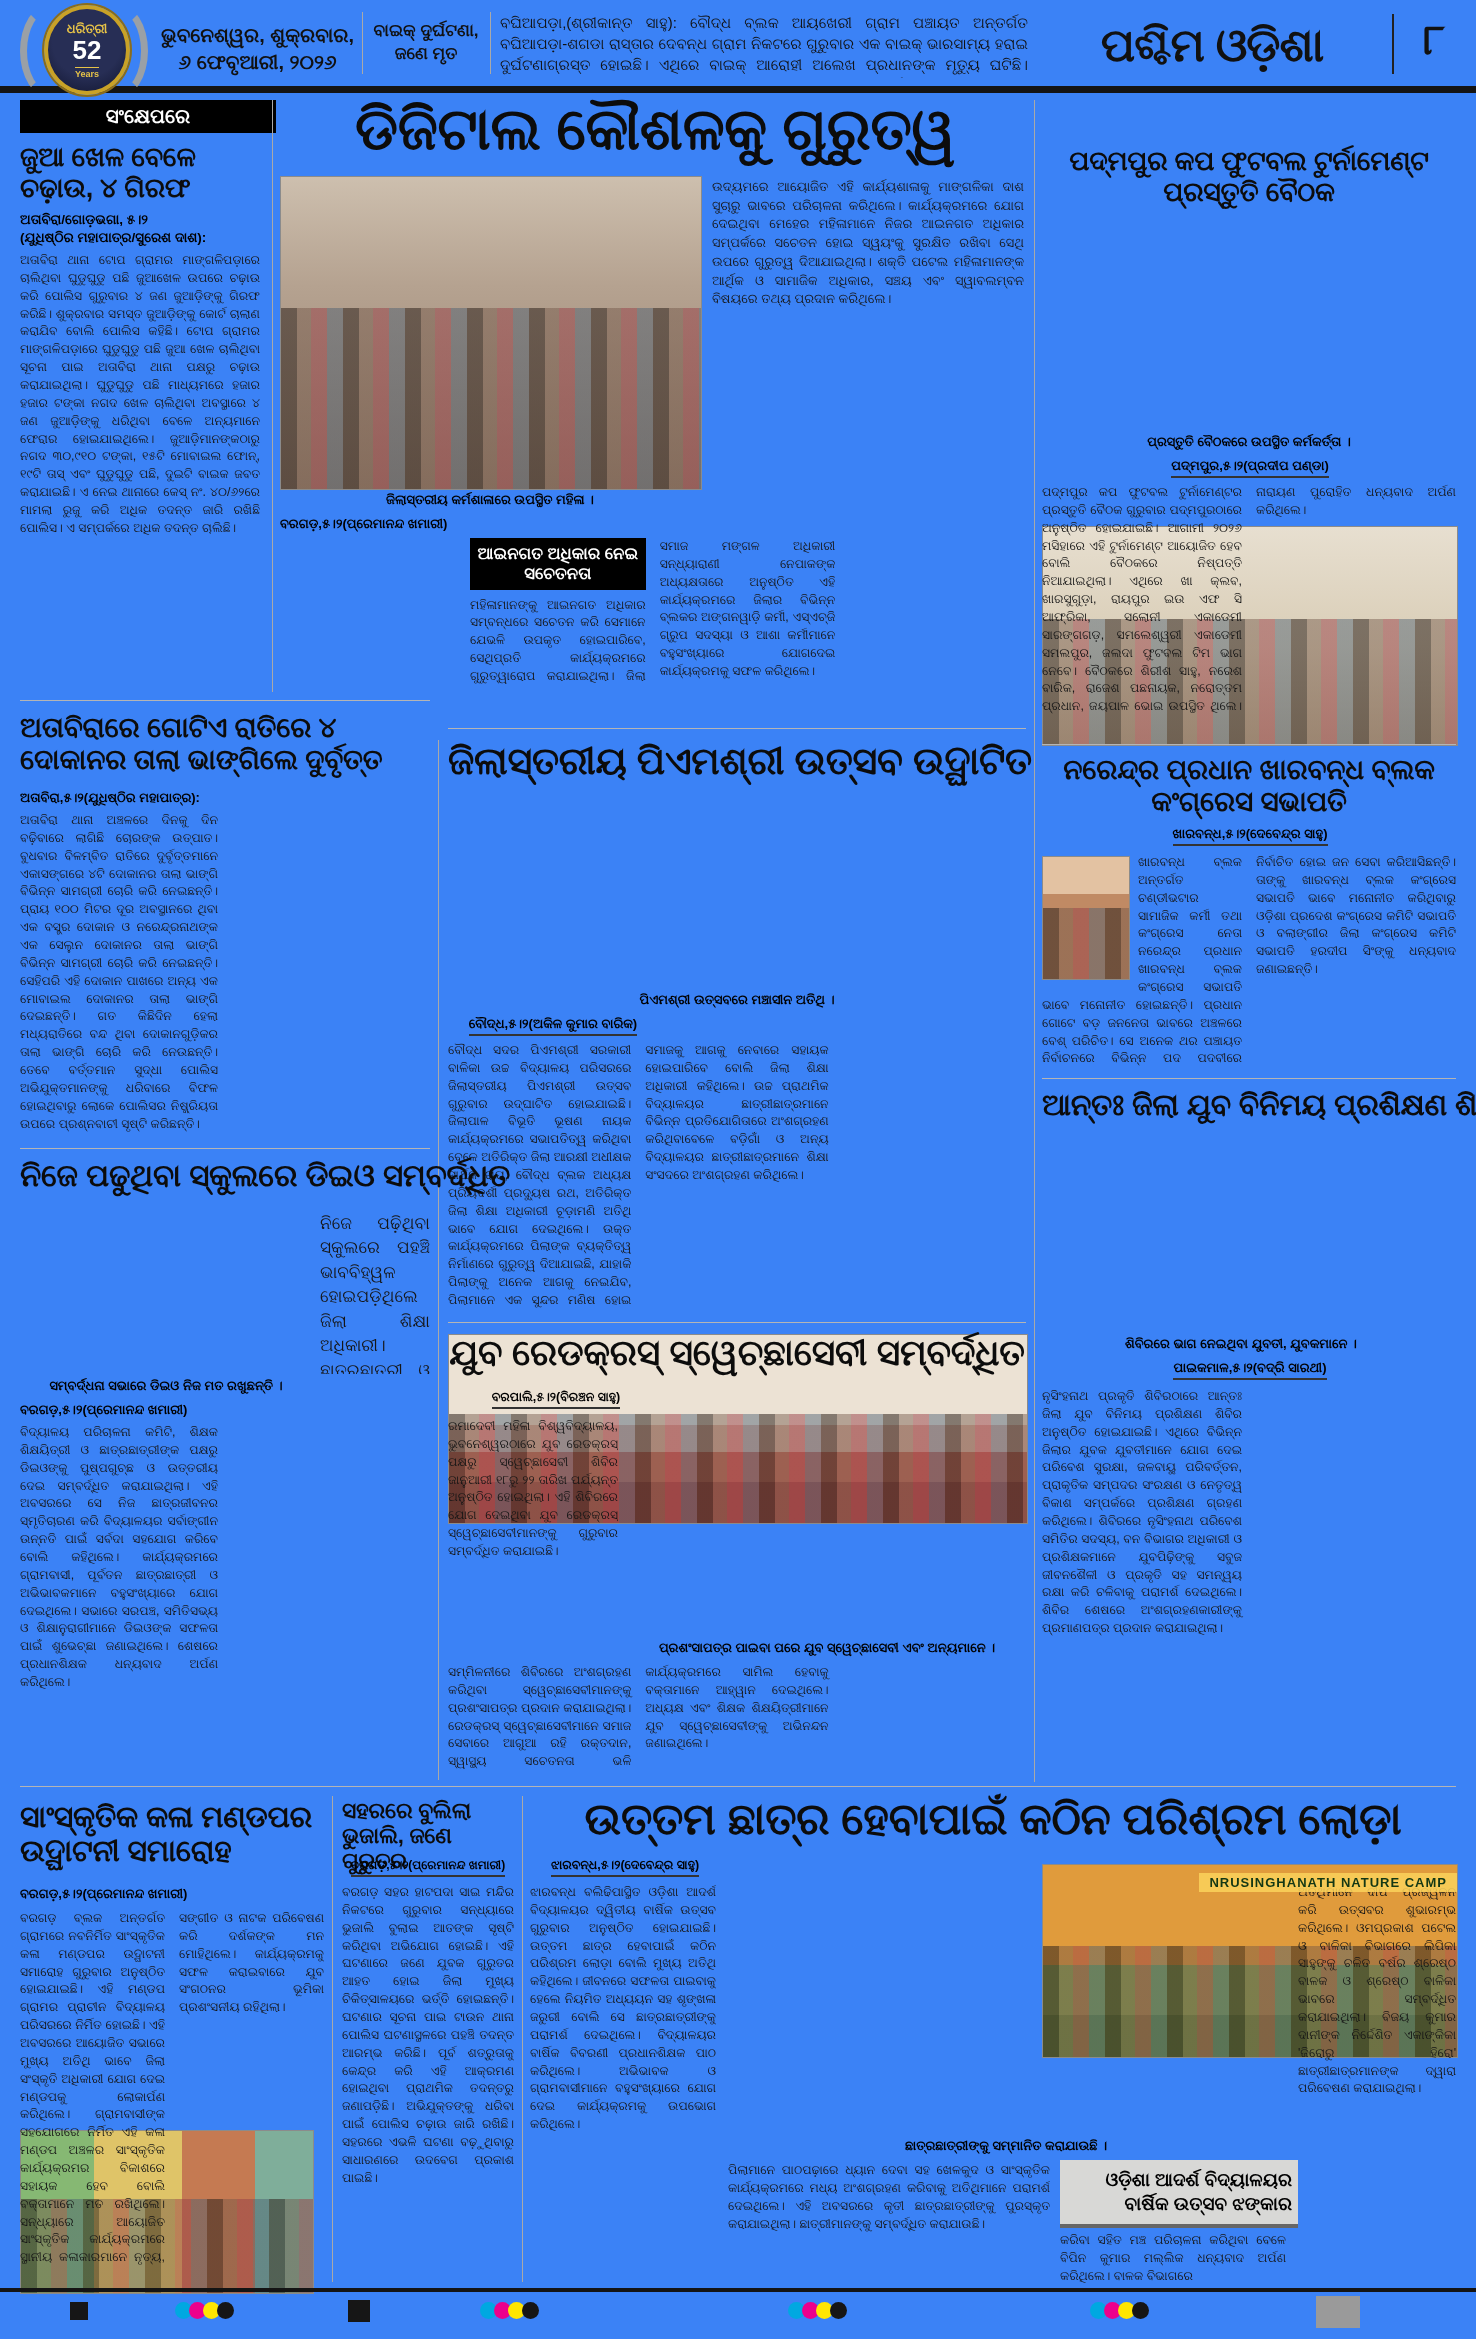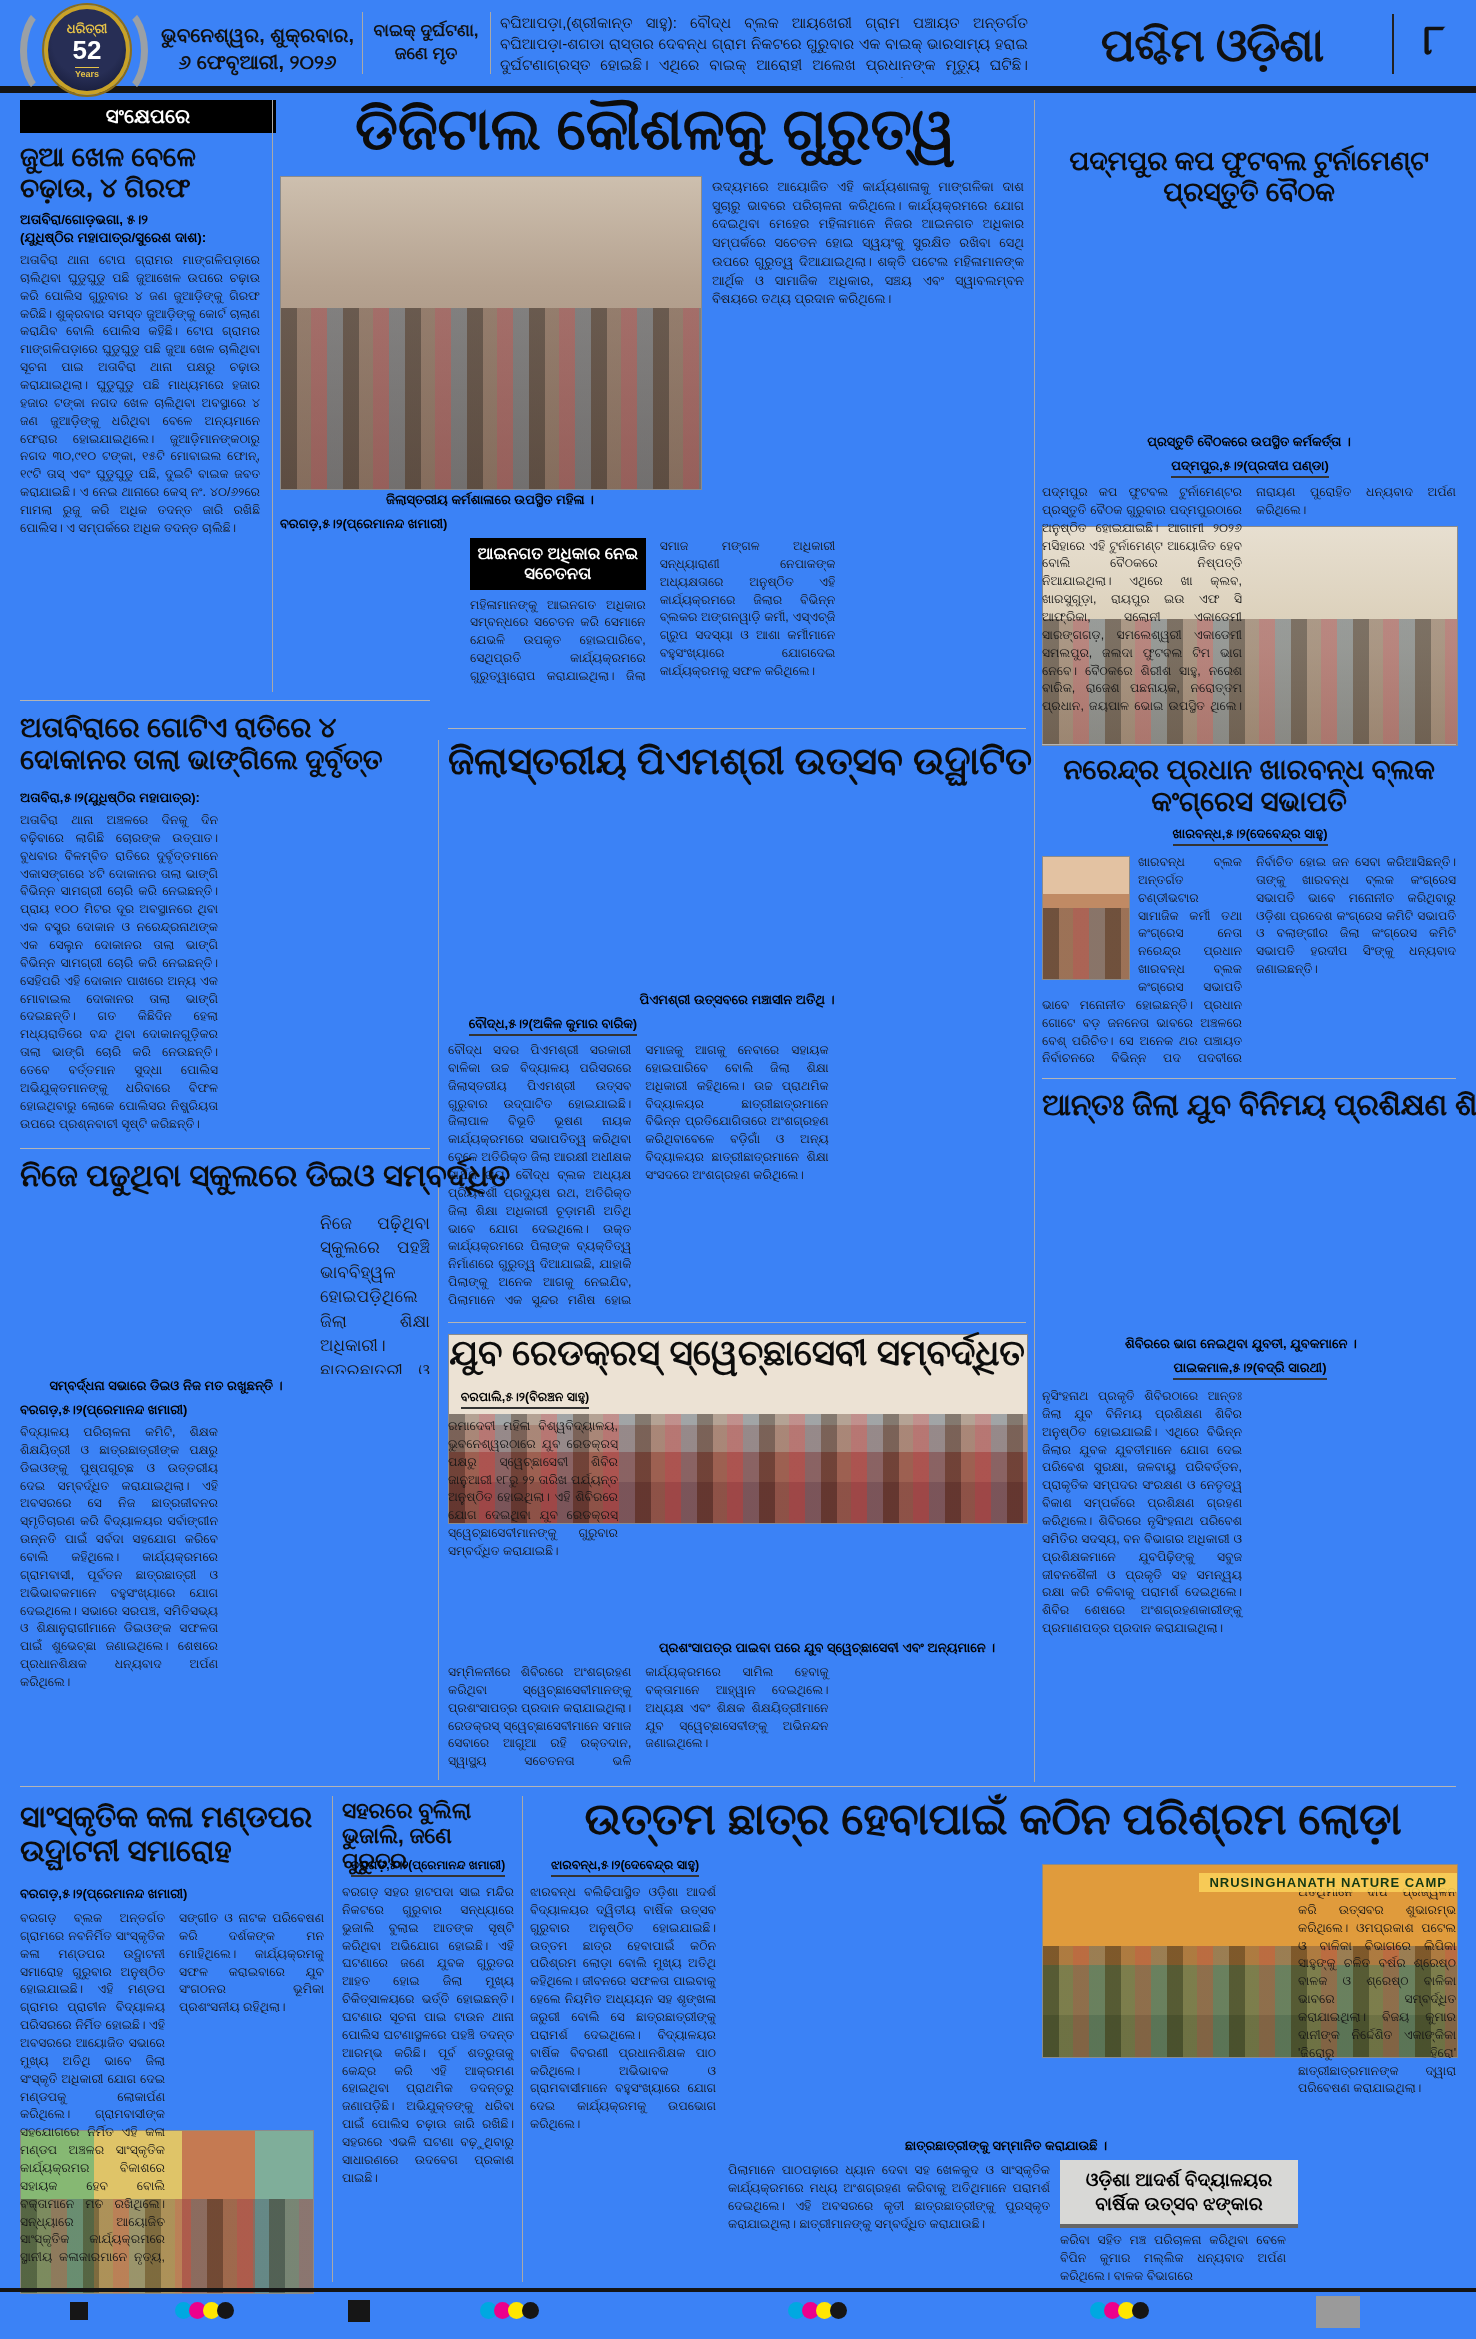--- a/index.html
+++ b/index.html
@@ -20,21 +20,21 @@
   .ph-audience{background:linear-gradient(180deg,#cdbfae 0%,#b5a290 35%,#96816f 100%);}
   .ph-football{background:linear-gradient(180deg,#e7dfd0 0%,#d9cdb6 55%,#bfae94 100%);}
   .ph-stage{background:linear-gradient(180deg,#ece2d4 0 48%,#d8b0a0 48% 62%,#c26a5a 62% 78%,#a65048 78% 100%);}
   .ph-portrait{background:linear-gradient(180deg,#e3c2a2 0 30%,#c08a64 30% 100%);}
   .ph-camp{background:linear-gradient(180deg,#e09b3c 0 52%,#87a051 52% 78%,#6c8a42 78% 100%);}
   .ph-mural{background:linear-gradient(90deg,#86b873 0 25%,#dfc468 25% 55%,#c57a52 55% 80%,#7fae9a 80% 100%);}
   .ph-label{position:relative;z-index:2;text-align:right;font-weight:700;}
   .camp-banner{margin-top:8px;color:#143814;background:rgba(250,210,90,.85);display:inline-block;padding:2px 10px;font-size:13px;letter-spacing:1px;}
   .invbox{background:#000;color:#fff;font-weight:700;text-align:center;font-size:16.5px;
           padding:6px 4px;margin:0 0 7px 0;line-height:1.2;}
-  .graybox{background:#d8d8d6;border-bottom:4px solid #666;text-align:center;font-weight:700;
+  .graybox{background:#d8d8d6;border-bottom:4px solid #666;text-align:right;font-weight:700;
            font-size:18.5px;line-height:1.3;padding:8px 6px;color:#000;}
   .vr{background:#a9a9a9;width:1px;}
   .hr{background:#b5b5b5;height:1px;}
   .blackbar{background:#141414;}
   .sk-label{background:#000;color:#fff;font-weight:700;font-size:20px;text-align:center;padding:5px 9px;}
   .logo-arcL,.logo-arcR{position:absolute;width:46px;height:80px;border:7px solid transparent;border-radius:50%;}
   .logo-arcL{left:-4px;top:0;border-left:7px solid #9aa0a6;}
   .logo-arcR{right:-4px;top:0;border-right:7px solid #9aa0a6;}
   .logo-medal{position:absolute;left:20px;top:1px;width:78px;height:82px;border-radius:50%;
       background:radial-gradient(circle at 50% 40%,#272e55 55%,#10142e 100%);
@@ -160,21 +160,21 @@
     <div class="abs ph ph-mural" style="left:20px;top:1212px;width:292px;height:162px;"></div>
     <div class="abs body-t" style="left:320px;top:1212px;width:110px;height:162px;font-size:17px;">ନିଜେ ପଢ଼ିଥିବା ସ୍କୁଲରେ ପହଞ୍ଚି ଭାବବିହ୍ୱଳ ହୋଇପଡ଼ିଥିଲେ ଜିଲା ଶିକ୍ଷା ଅଧିକାରୀ। ଛାତ୍ରଛାତ୍ରୀ ଓ ଶିକ୍ଷକମାନେ ତାଙ୍କୁ ଉଷ୍ମ ସ୍ୱାଗତ ଜଣାଇଥିଲେ।</div>
     <div class="abs cap" style="left:20px;top:1378px;width:292px;">ସମ୍ବର୍ଦ୍ଧନା ସଭାରେ ଡିଇଓ ନିଜ ମତ ରଖୁଛନ୍ତି ।</div>
     <div class="abs dl" style="left:20px;top:1402px;width:292px;">ବରଗଡ଼,୫।୨(ପ୍ରେମାନନ୍ଦ ଖମାରୀ)</div>
     <div class="abs body-t cols2" style="left:20px;top:1424px;width:410px;height:350px;">ବିଦ୍ୟାଳୟ ପରିଚାଳନା କମିଟି, ଶିକ୍ଷକ ଶିକ୍ଷୟିତ୍ରୀ ଓ ଛାତ୍ରଛାତ୍ରୀଙ୍କ ପକ୍ଷରୁ ଡିଇଓଙ୍କୁ ପୁଷ୍ପଗୁଚ୍ଛ ଓ ଉତ୍ତରୀୟ ଦେଇ ସମ୍ବର୍ଦ୍ଧିତ କରାଯାଇଥିଲା। ଏହି ଅବସରରେ ସେ ନିଜ ଛାତ୍ରଜୀବନର ସ୍ମୃତିଚାରଣ କରି ବିଦ୍ୟାଳୟର ସର୍ବାଙ୍ଗୀନ ଉନ୍ନତି ପାଇଁ ସର୍ବଦା ସହଯୋଗ କରିବେ ବୋଲି କହିଥିଲେ। କାର୍ଯ୍ୟକ୍ରମରେ ଗ୍ରାମବାସୀ, ପୂର୍ବତନ ଛାତ୍ରଛାତ୍ରୀ ଓ ଅଭିଭାବକମାନେ ବହୁସଂଖ୍ୟାରେ ଯୋଗ ଦେଇଥିଲେ। ସଭାରେ ସରପଞ୍ଚ, ସମିତିସଭ୍ୟ ଓ ଶିକ୍ଷାନୁରାଗୀମାନେ ଡିଇଓଙ୍କ ସଫଳତା ପାଇଁ ଶୁଭେଚ୍ଛା ଜଣାଇଥିଲେ। ଶେଷରେ ପ୍ରଧାନଶିକ୍ଷକ ଧନ୍ୟବାଦ ଅର୍ପଣ କରିଥିଲେ।</div>
   </section>
 
   <section>
     <div class="abs hr" style="left:448px;top:1322px;width:578px;"></div>
     <div class="abs hl" style="left:448px;top:1332px;width:578px;font-size:36px;white-space:nowrap;">ଯୁବ ରେଡକ୍ରସ୍ ସ୍ୱେଚ୍ଛାସେବୀ ସମ୍ବର୍ଦ୍ଧିତ</div>
-    <div class="abs dl dl-c" style="left:440px;top:1390px;width:170px;font-size:12.5px;"><span class="dl-u">ବରପାଲି,୫।୨(ବିରଞ୍ଚନ ସାହୁ)</span></div>
+    <div class="abs dl dl-c" style="left:471px;top:1390px;width:170px;font-size:12.5px;"><span class="dl-u">ବରପାଲି,୫।୨(ବିରଞ୍ଚନ ସାହୁ)</span></div>
     <div class="abs body-t" style="left:448px;top:1418px;width:170px;height:218px;">ରମାଦେବୀ ମହିଳା ବିଶ୍ୱବିଦ୍ୟାଳୟ, ଭୁବନେଶ୍ୱରଠାରେ ଯୁବ ରେଡକ୍ରସ୍ ପକ୍ଷରୁ ସ୍ୱେଚ୍ଛାସେବୀ ଶିବିର ଜାନୁଆରୀ ୧୮ରୁ ୨୨ ତାରିଖ ପର୍ଯ୍ୟନ୍ତ ଅନୁଷ୍ଠିତ ହୋଇଥିଲା। ଏହି ଶିବିରରେ ଯୋଗ ଦେଇଥିବା ଯୁବ ରେଡକ୍ରସ୍ ସ୍ୱେଚ୍ଛାସେବୀମାନଙ୍କୁ ଗୁରୁବାର ସମ୍ବର୍ଦ୍ଧିତ କରାଯାଇଛି।</div>
 
     <div class="abs cap" style="left:628px;top:1640px;width:398px;">ପ୍ରଶଂସାପତ୍ର ପାଇବା ପରେ ଯୁବ ସ୍ୱେଚ୍ଛାସେବୀ ଏବଂ ଅନ୍ୟମାନେ ।</div>
     <div class="abs body-t cols3" style="left:448px;top:1664px;width:578px;height:108px;">ସମ୍ମିଳନୀରେ ଶିବିରରେ ଅଂଶଗ୍ରହଣ କରିଥିବା ସ୍ୱେଚ୍ଛାସେବୀମାନଙ୍କୁ ପ୍ରଶଂସାପତ୍ର ପ୍ରଦାନ କରାଯାଇଥିଲା। ରେଡକ୍ରସ୍ ସ୍ୱେଚ୍ଛାସେବୀମାନେ ସମାଜ ସେବାରେ ଆଗୁଆ ରହି ରକ୍ତଦାନ, ସ୍ୱାସ୍ଥ୍ୟ ସଚେତନତା ଭଳି କାର୍ଯ୍ୟକ୍ରମରେ ସାମିଲ ହେବାକୁ ବକ୍ତାମାନେ ଆହ୍ୱାନ ଦେଇଥିଲେ। ଅଧ୍ୟକ୍ଷ ଏବଂ ଶିକ୍ଷକ ଶିକ୍ଷୟିତ୍ରୀମାନେ ଯୁବ ସ୍ୱେଚ୍ଛାସେବୀଙ୍କୁ ଅଭିନନ୍ଦନ ଜଣାଇଥିଲେ।</div>
   </section>
 
   <div class="abs hr" style="left:20px;top:1786px;width:1436px;"></div>
 
   <section>
     <div class="abs hl" style="left:20px;top:1800px;width:300px;font-size:30px;text-align:left;">ସାଂସ୍କୃତିକ କଳା ମଣ୍ଡପର ଉଦ୍ଘାଟନୀ ସମାରୋହ</div>

